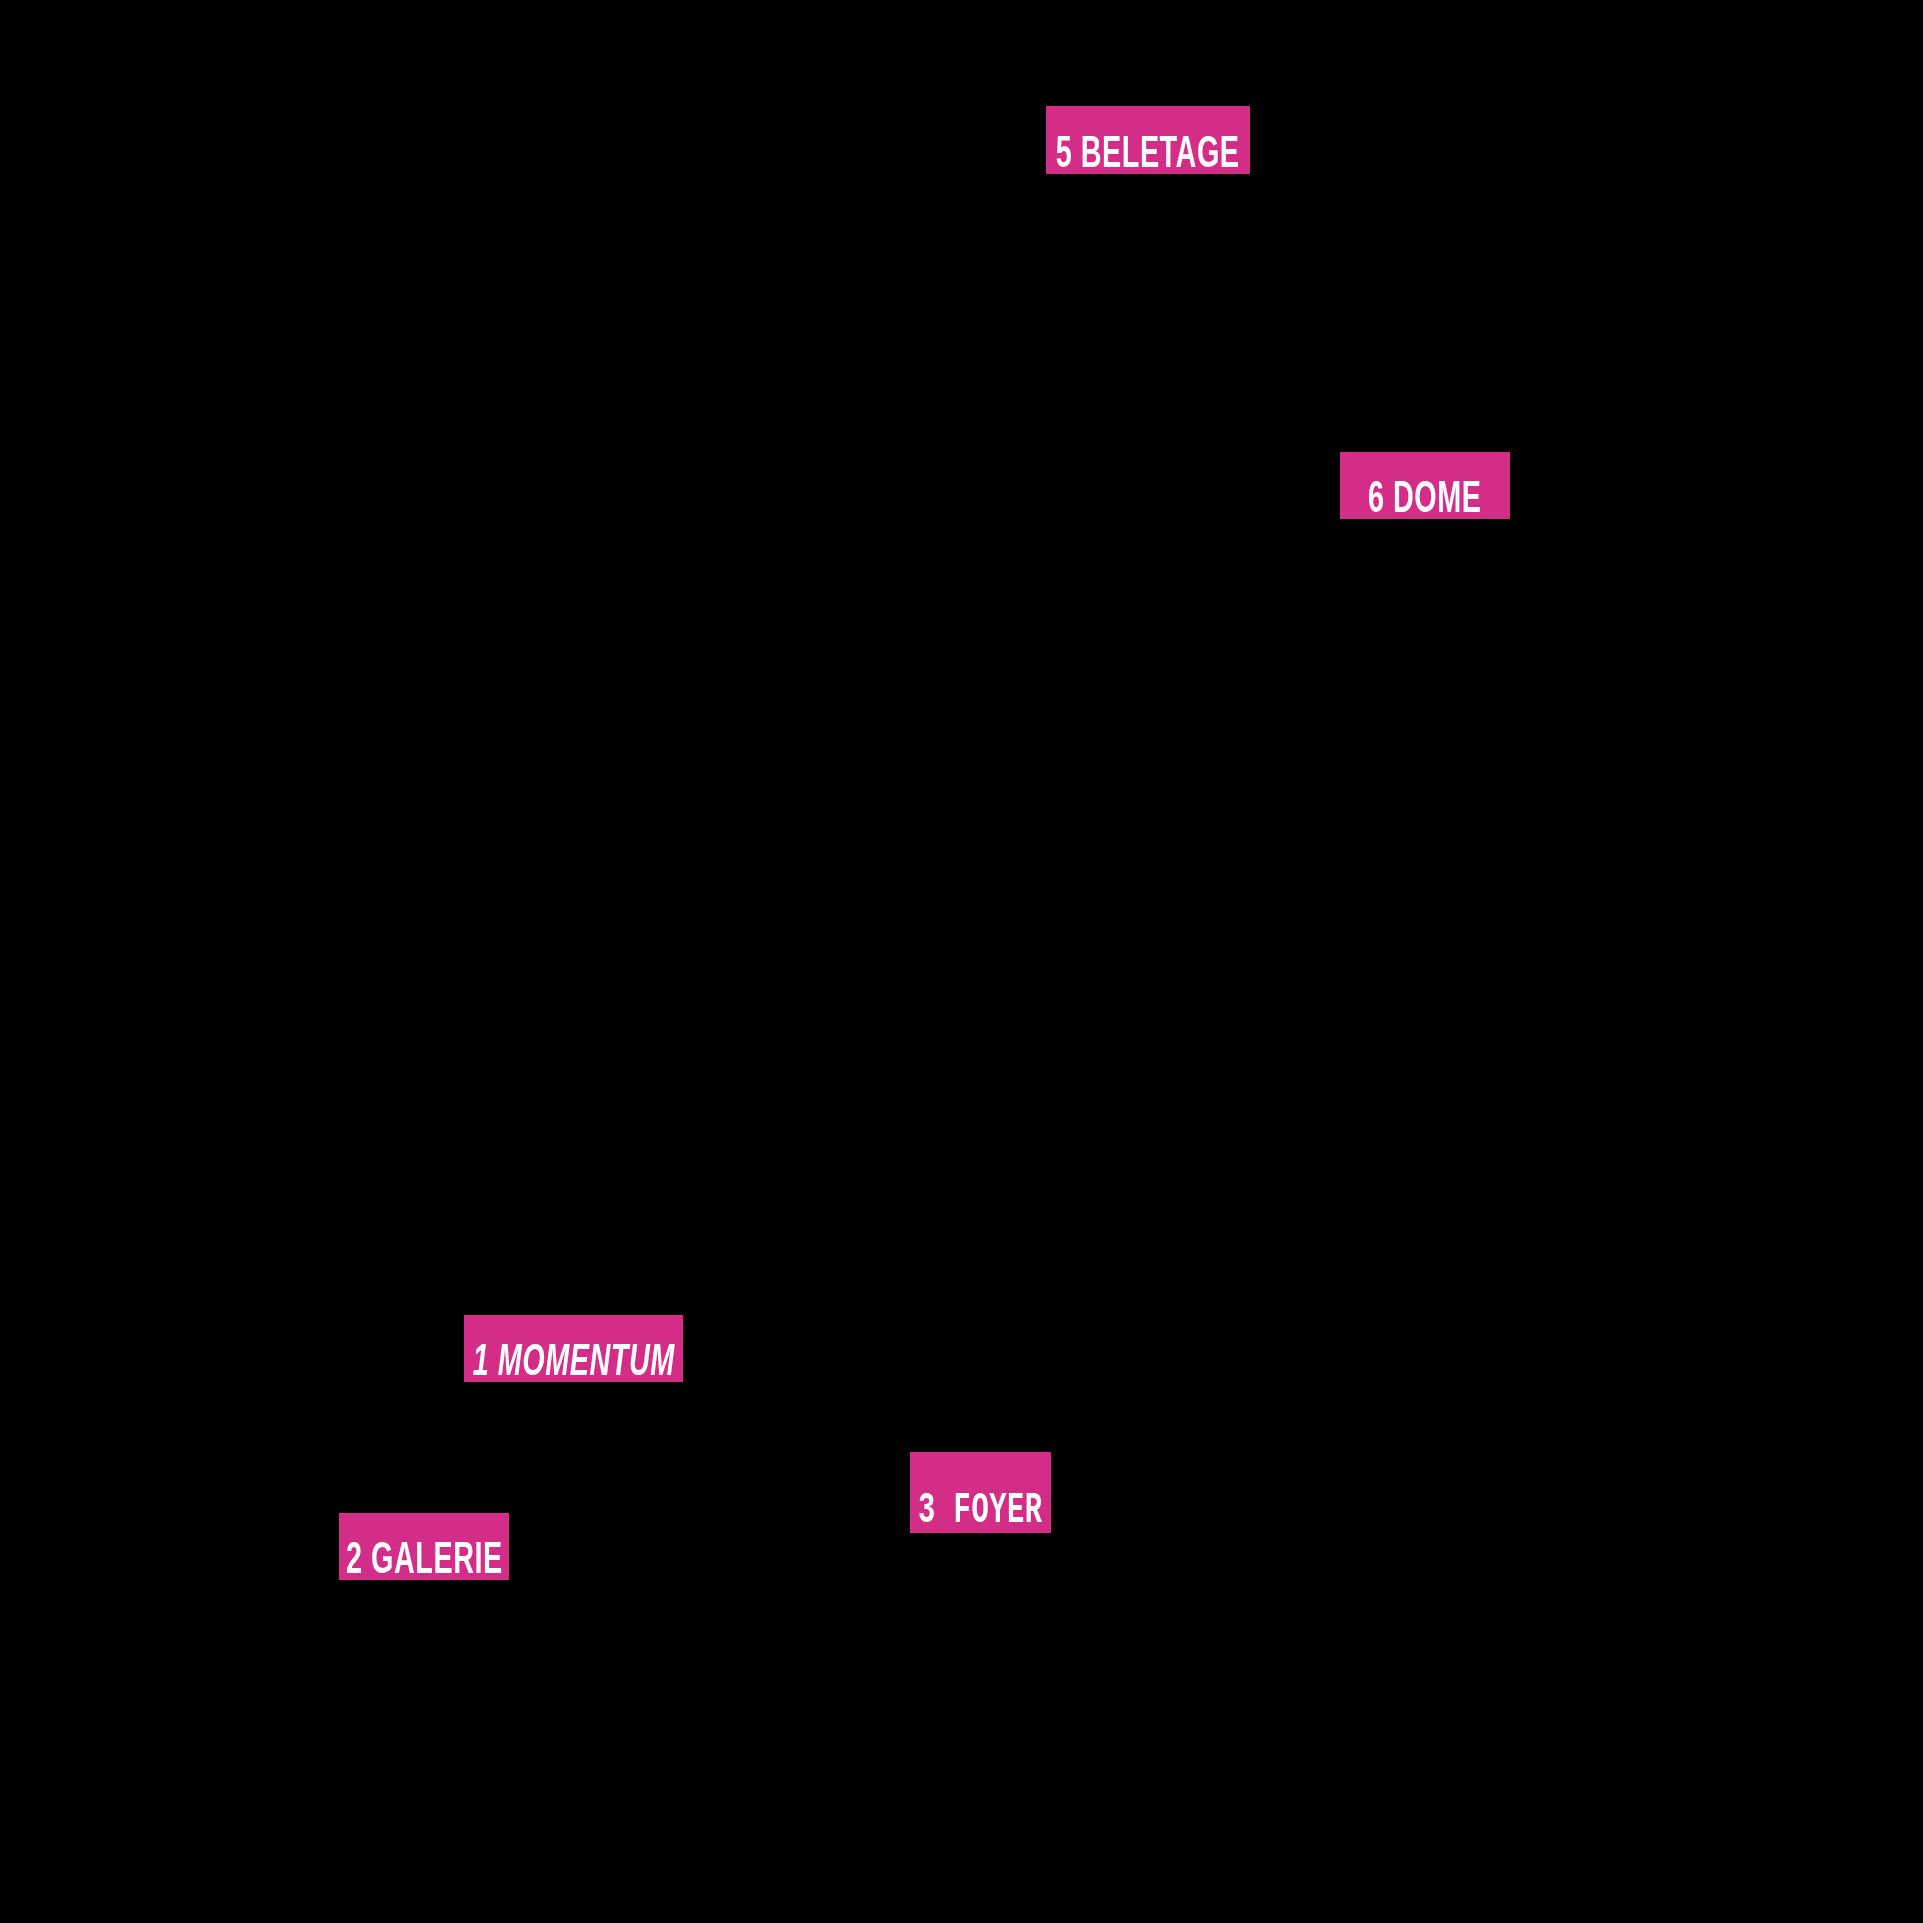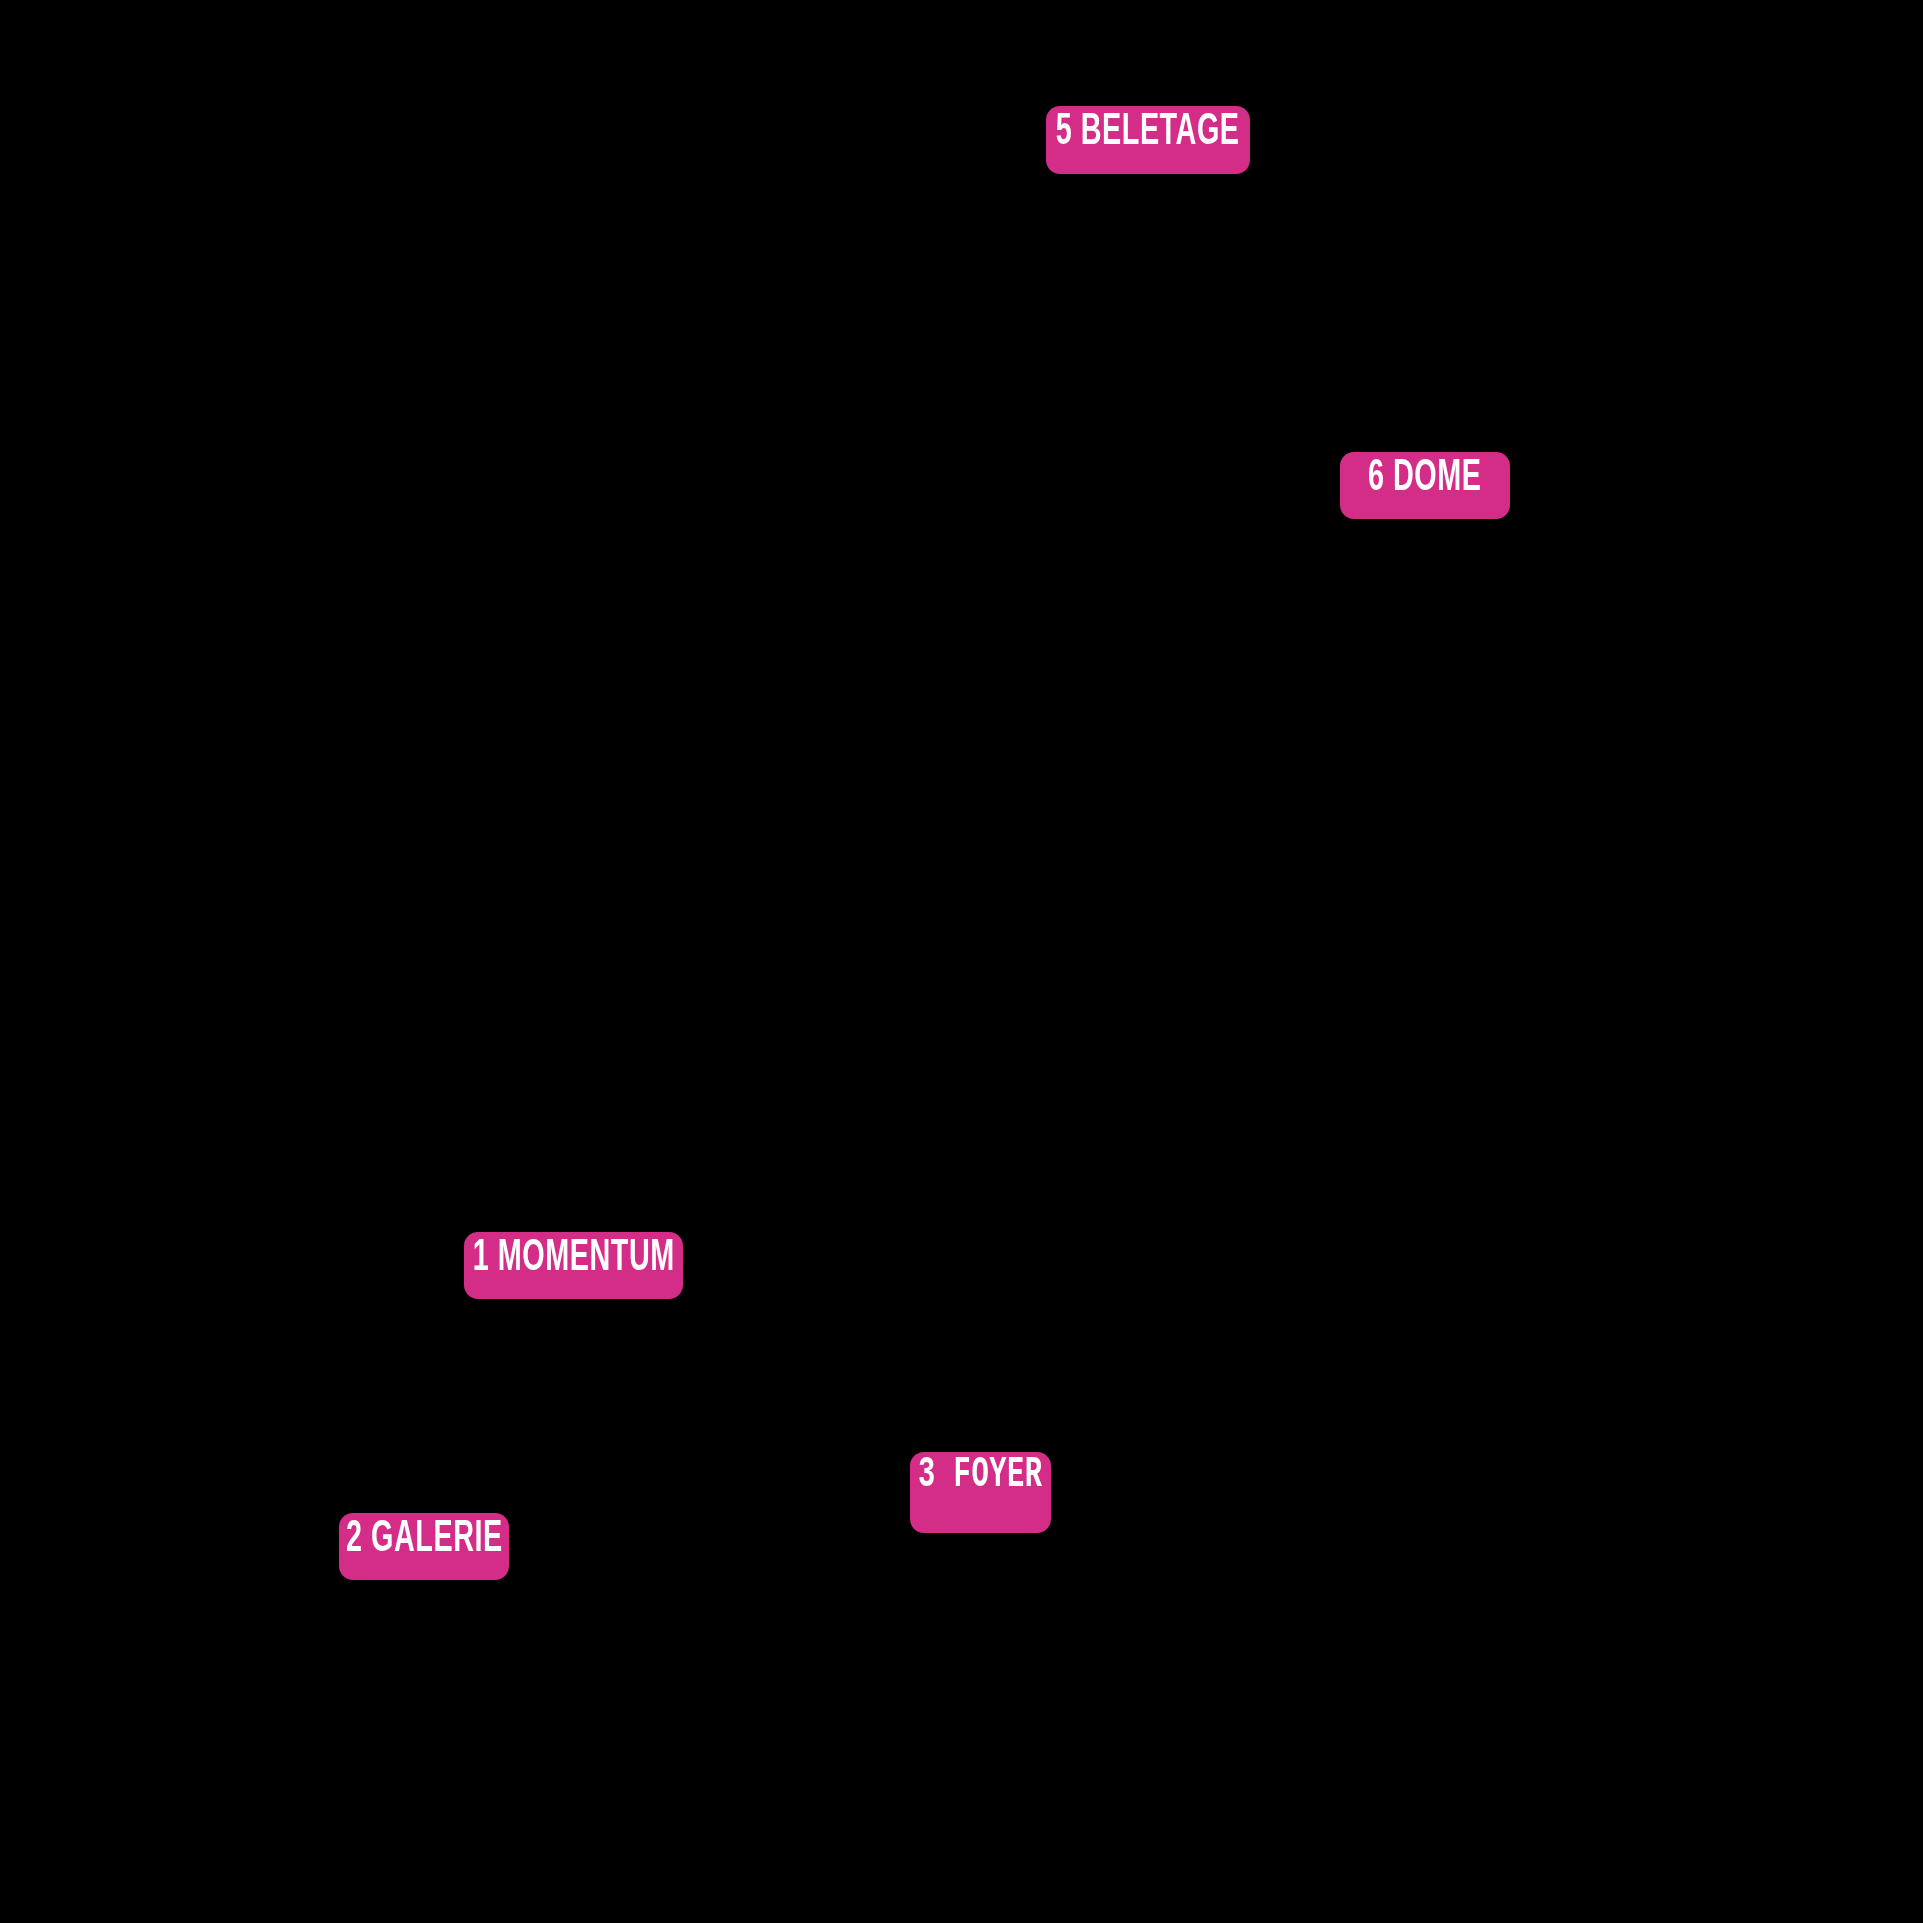--- a/index.html
+++ b/index.html
@@ -14,39 +14,38 @@
     overflow: hidden;
     font-family: "Liberation Sans", sans-serif;
   }
   .map-canvas {
     position: absolute;
     inset: 0;
   }
   .map-label {
     position: absolute;
     display: flex;
-    align-items: flex-start;
+    align-items: flex-end;
     justify-content: center;
     background: var(--label-bg, #D42D87);
     box-sizing: border-box;
-    border-radius: 14px;
   }
   .map-label .label-text {
     color: var(--label-fg, #FFFFFF);
     font-size: 45px;
     font-weight: bold;
     line-height: 1;
     letter-spacing: 0.8px;
     white-space: nowrap;
     text-transform: uppercase;
     transform: scaleX(0.64);
     transform-origin: center center;
   }
   
-  .pos-momentum  { left: 464px;  top: 1232px; width: 219px; height: 67px; }
+  .pos-momentum  { left: 464px;  top: 1315px; width: 219px; height: 67px; font-style: italic; }
   .pos-galerie   { left: 339px;  top: 1468px; width: 170px; height: 67px; margin-top: 45px; }
   .pos-foyer     { left: 910px; top: 1452px; width: 141px; height: 81px; font-family: Liberation Mono, monospace; }
   .pos-courtyard { left: 843px; top: 822px; width: 260px; height: 67px; }
   .pos-beletage  { left: 1046px; top: 106px;  width: 204px; height: 68px; }
   .pos-dome      { left: 1340px; top: 452px;  width: 170px; height: 67px; }
 </style>
 </head>
 <body style="--page-bg: #000000; --label-bg: #D42D87; --label-fg: #FFFFFF;">
 
 <div class="map-canvas">

